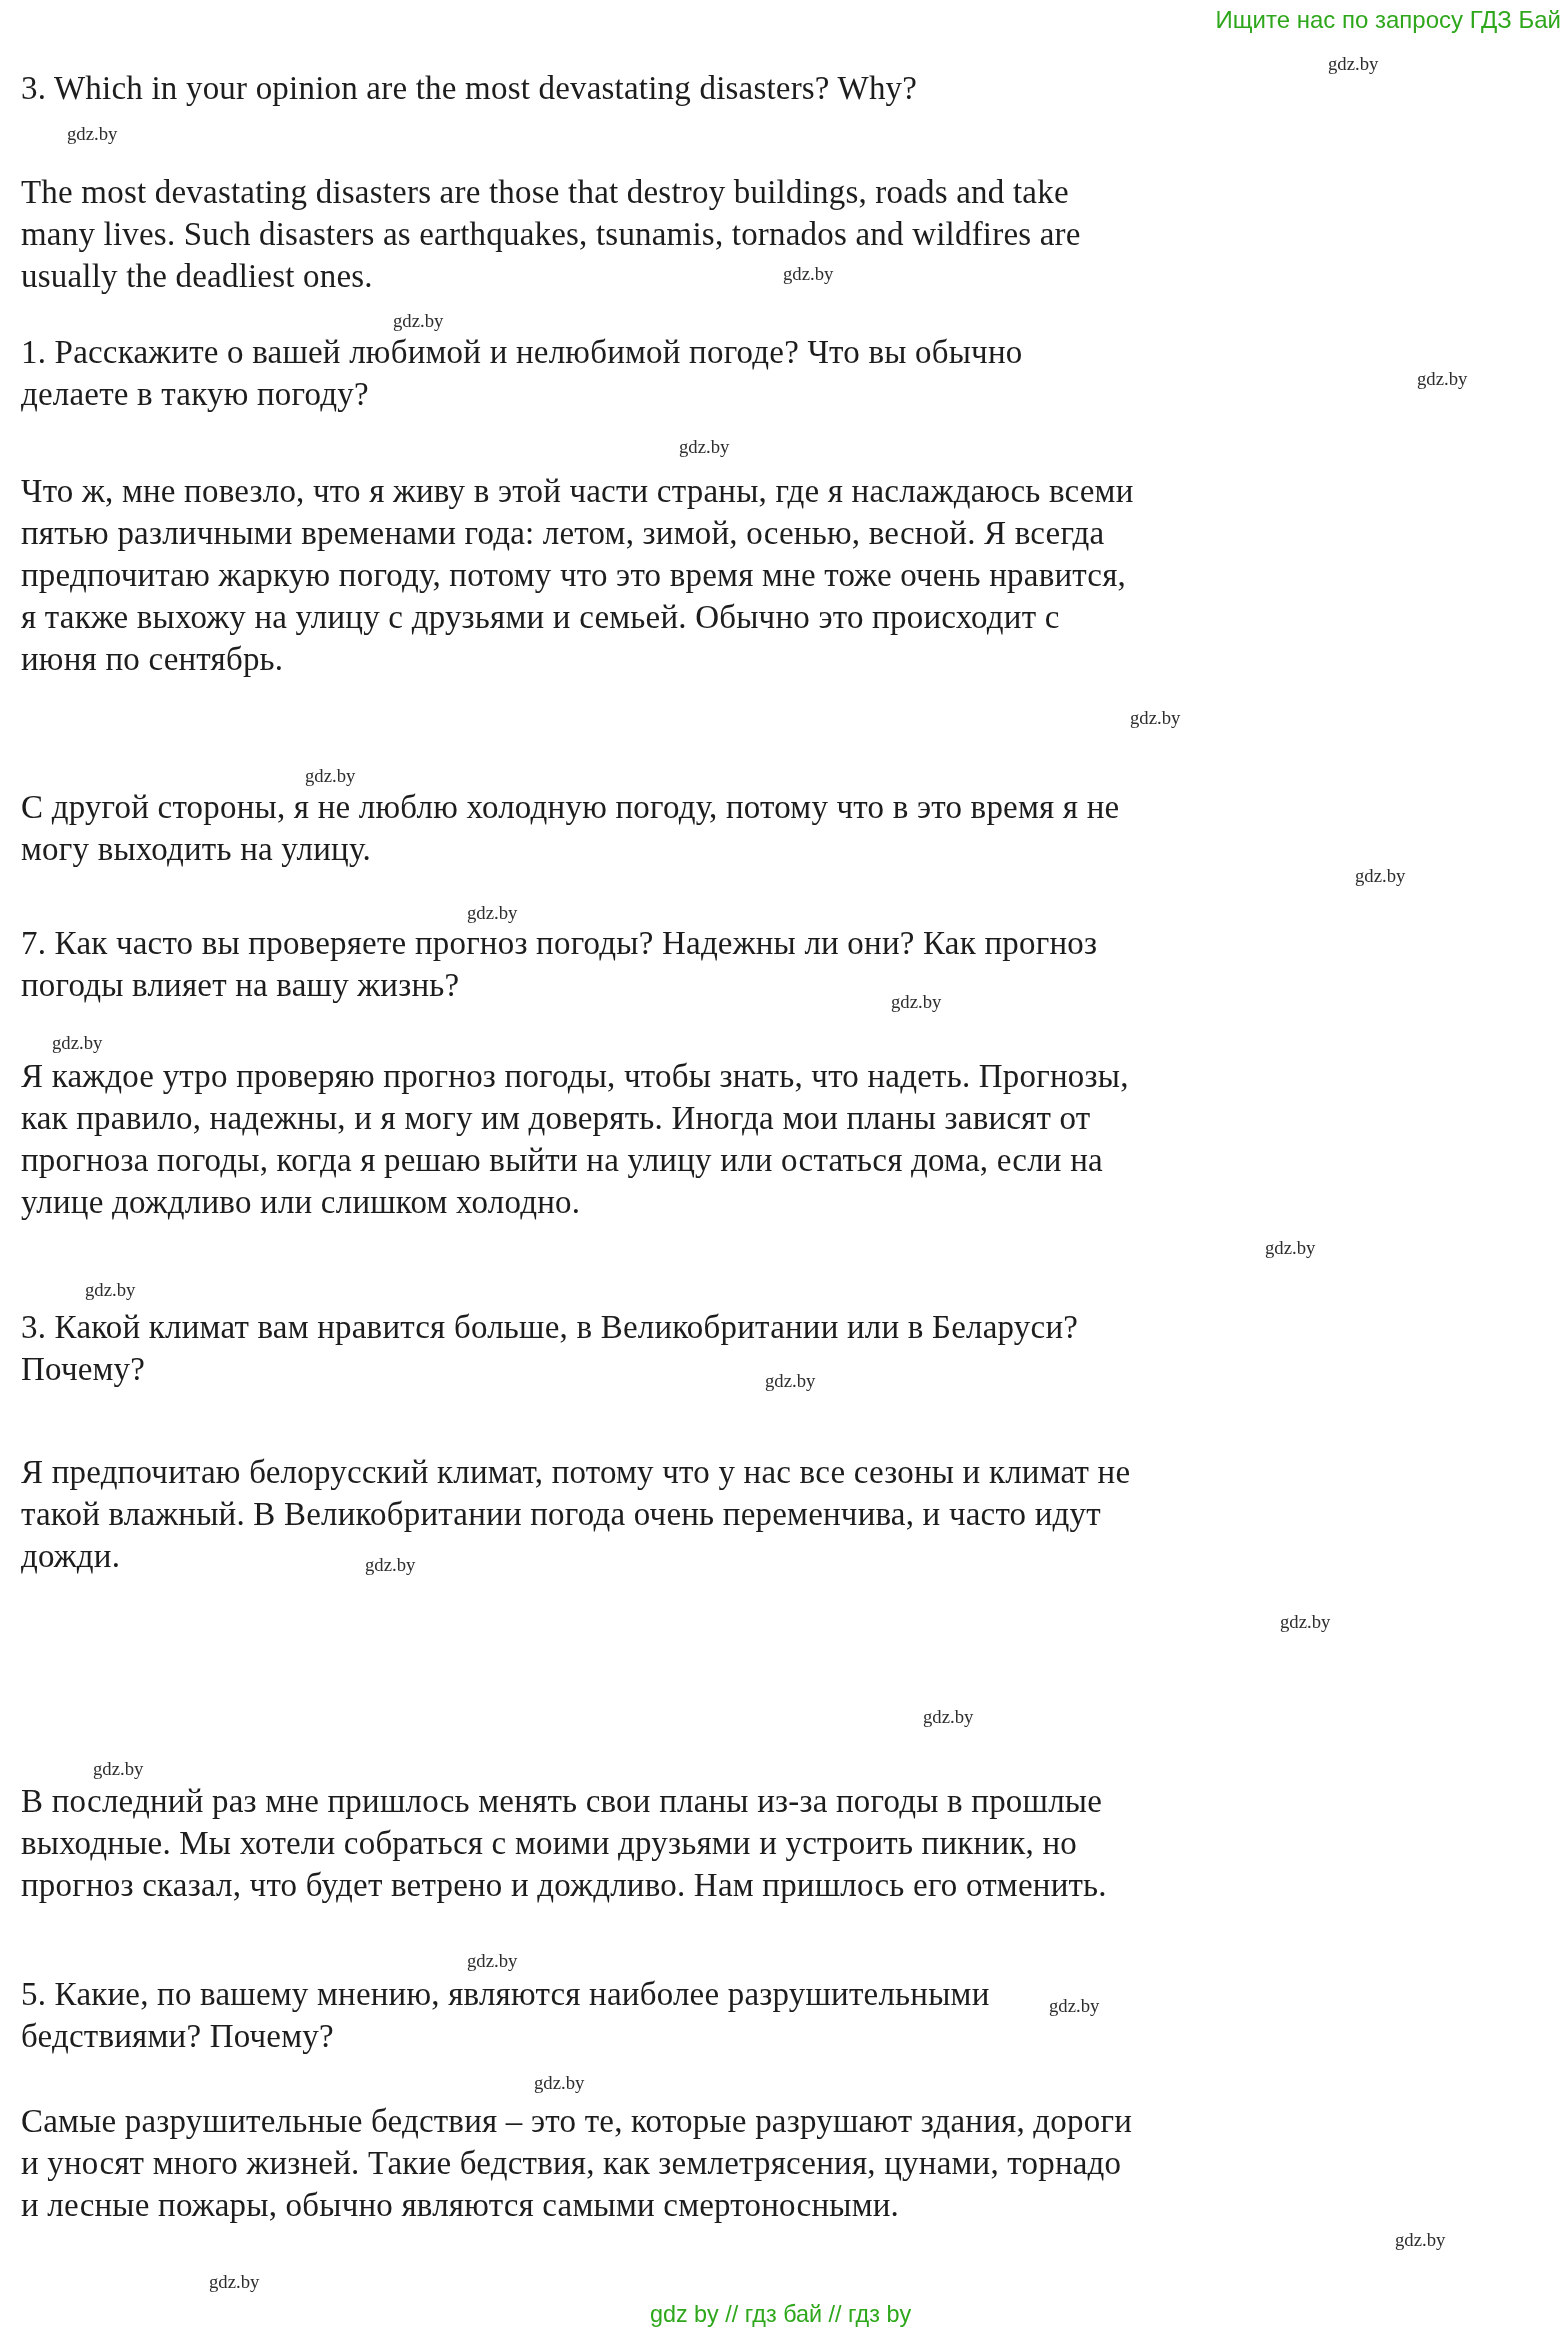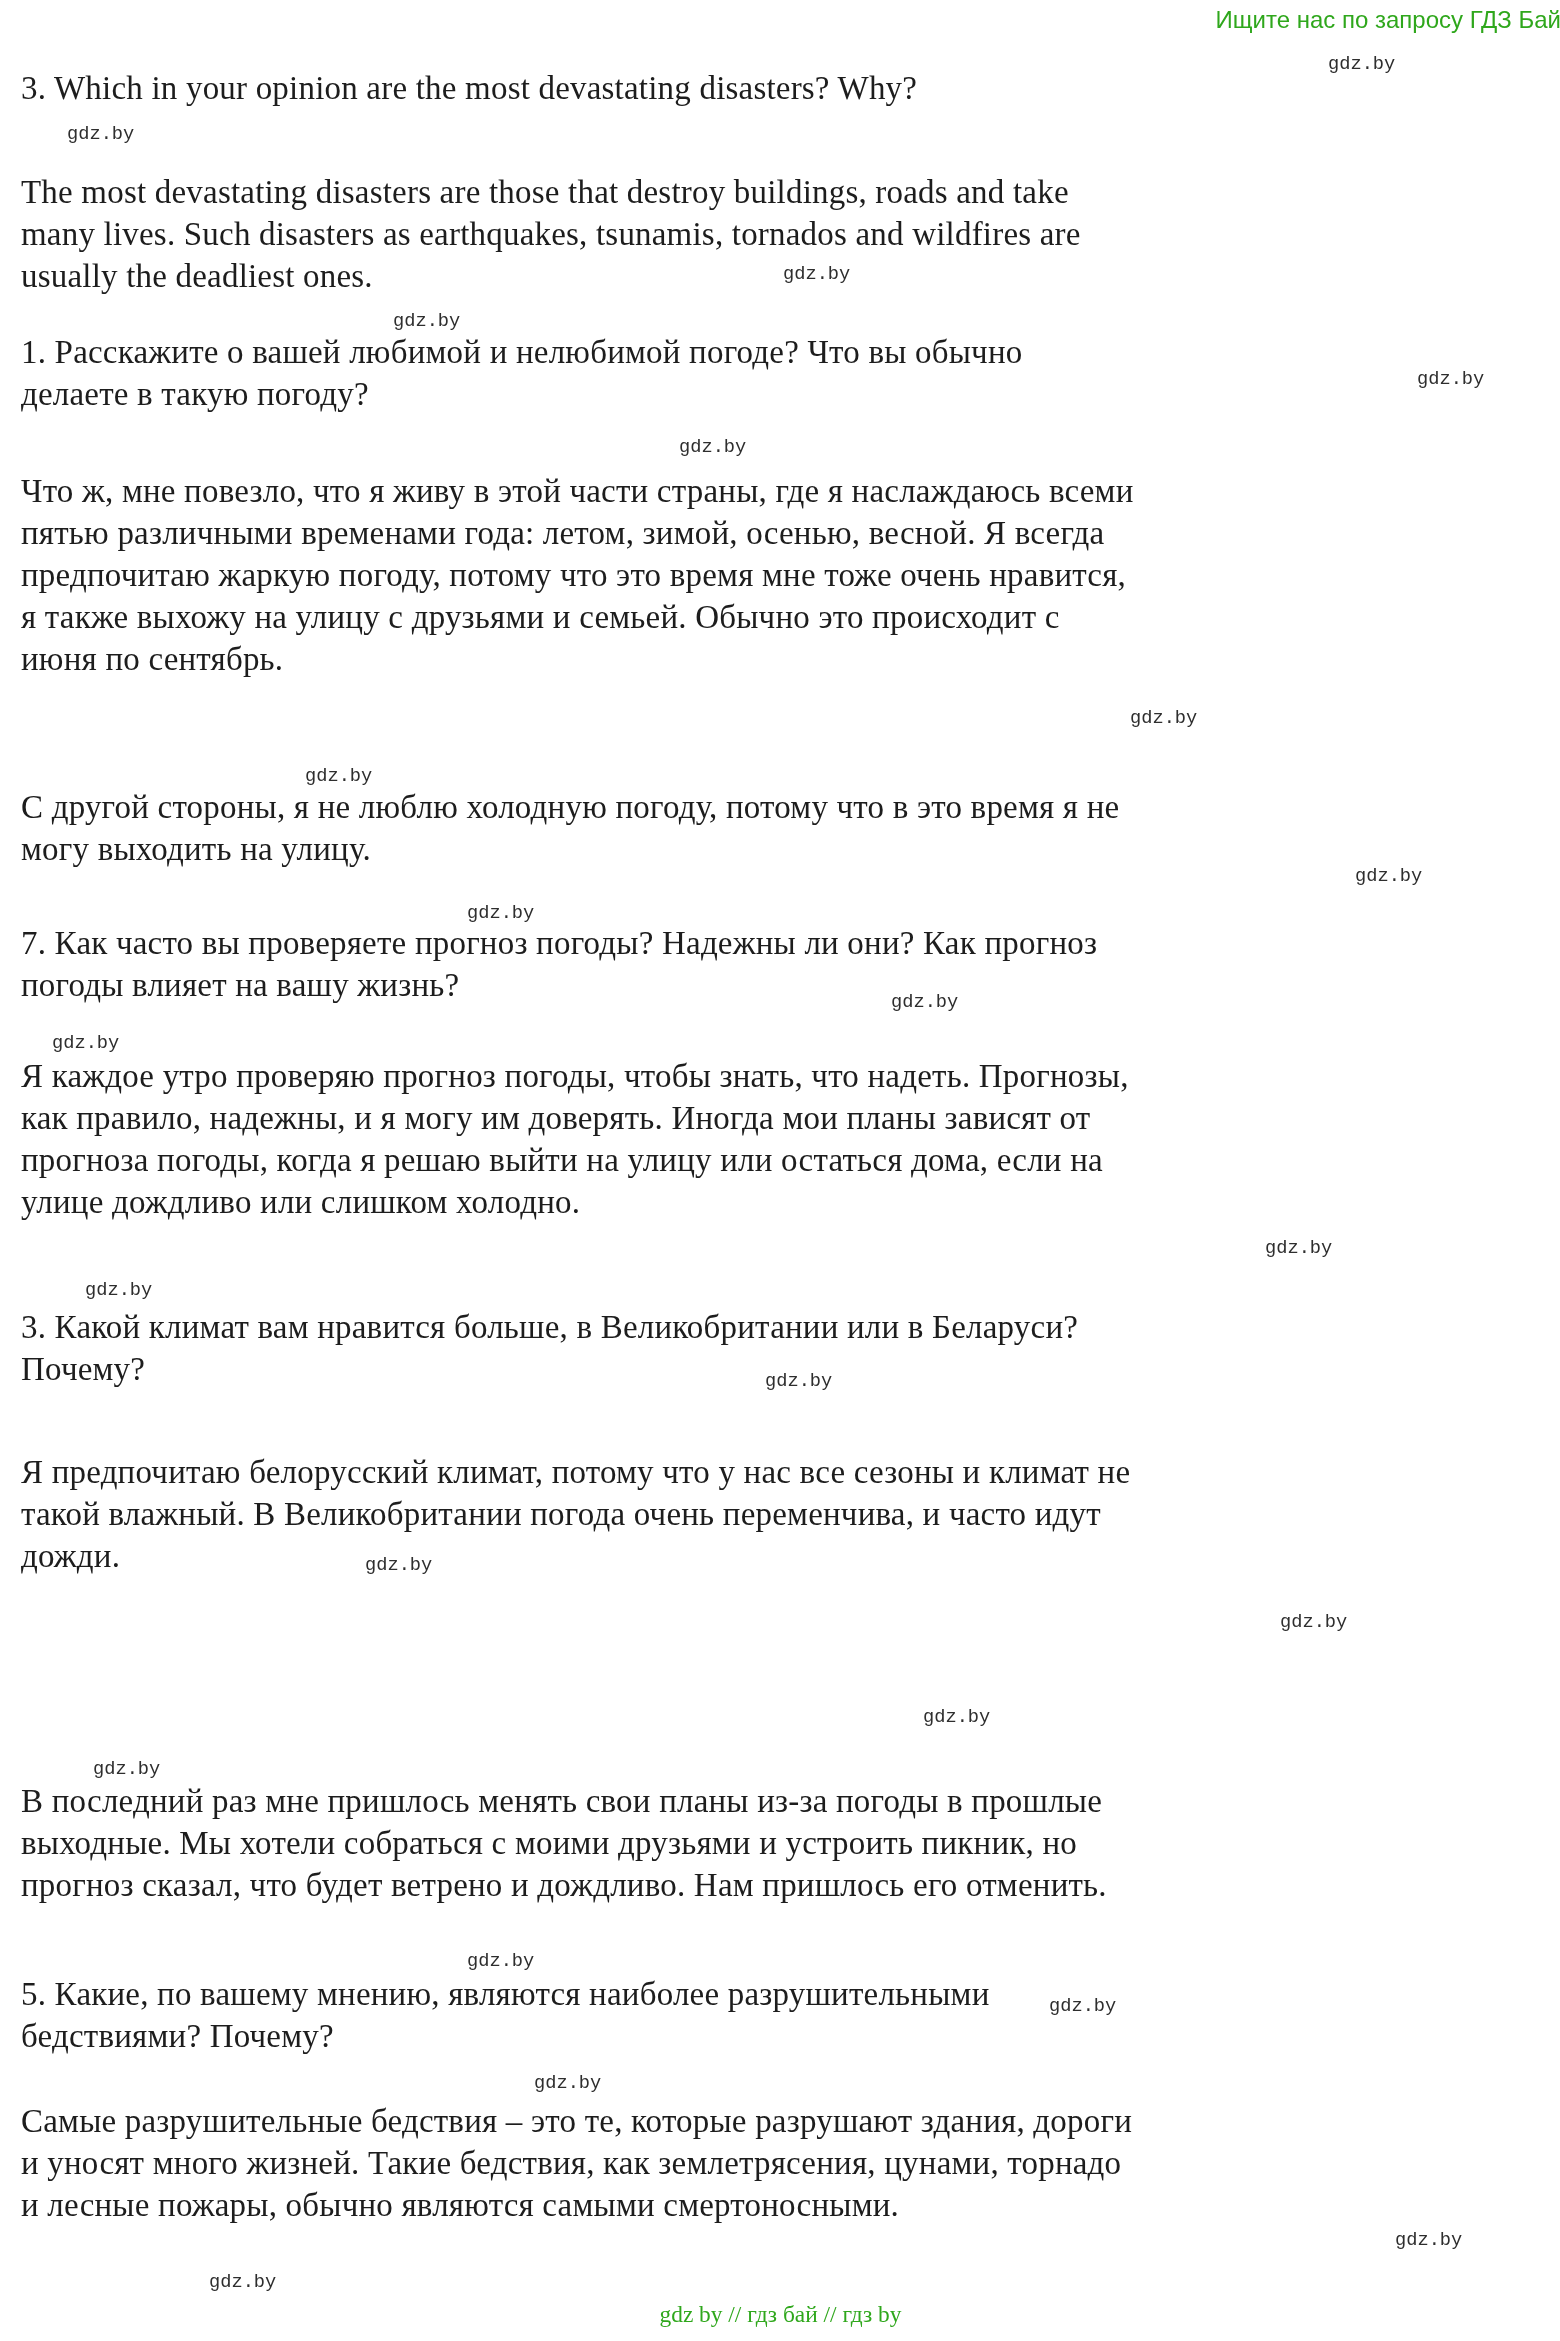--- a/index.html
+++ b/index.html
@@ -31,33 +31,33 @@
     left:21px;
     width:1529px;
     margin:0;
     font-size:33px;
     line-height:42px;
     white-space:pre-line;
     letter-spacing:0.2px;
   }
   .wm{
     position:absolute;
-    font-family:Liberation Mono, monospace;
+    font-family:Liberation Serif, serif;
     font-size:18.7px;
     line-height:22px;
     color:var(--wm);
     white-space:nowrap;
     text-align:right;
   }
   .footer{
     position:absolute;
     top:2300px; left:0; width:100%;
     text-align:center;
     color:var(--accent);
-    font-family:Liberation Serif, serif;
+    font-family:Liberation Sans, sans-serif;
     font-size:23.4px;
     line-height:28px;
   }
 </style>
 </head>
 <body>
 
 <div class="page">
 
   <div class="promo">Ищите нас по запросу ГДЗ Бай</div>

